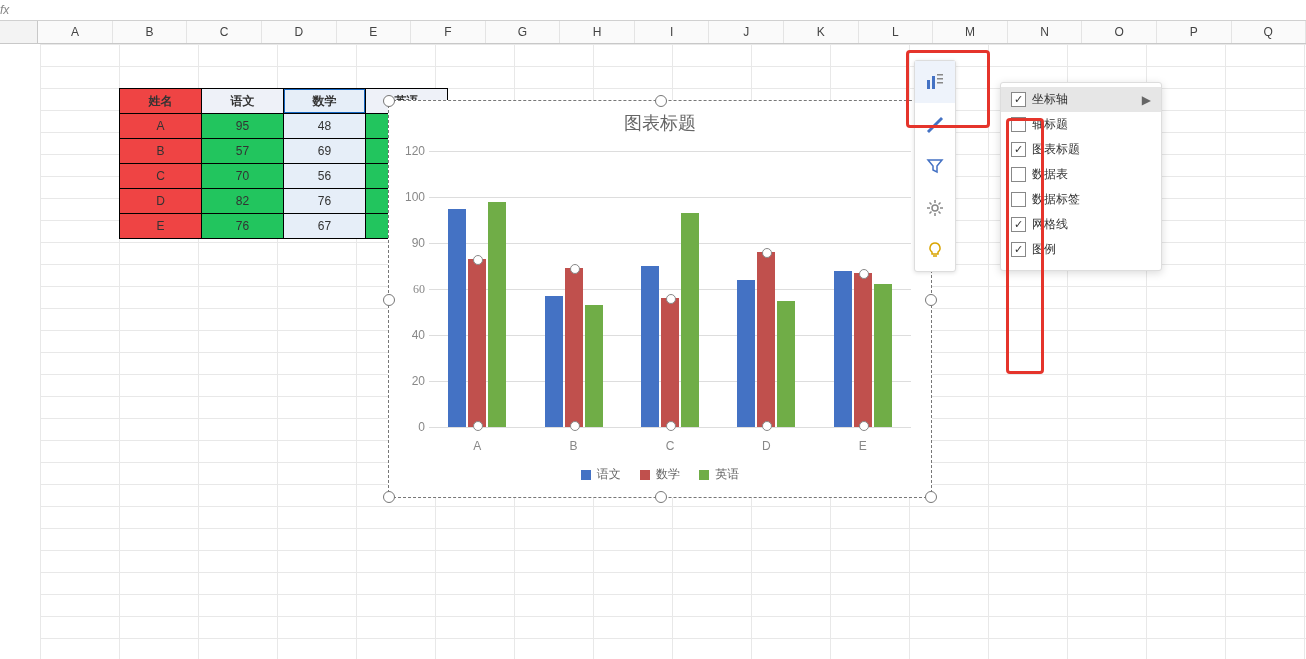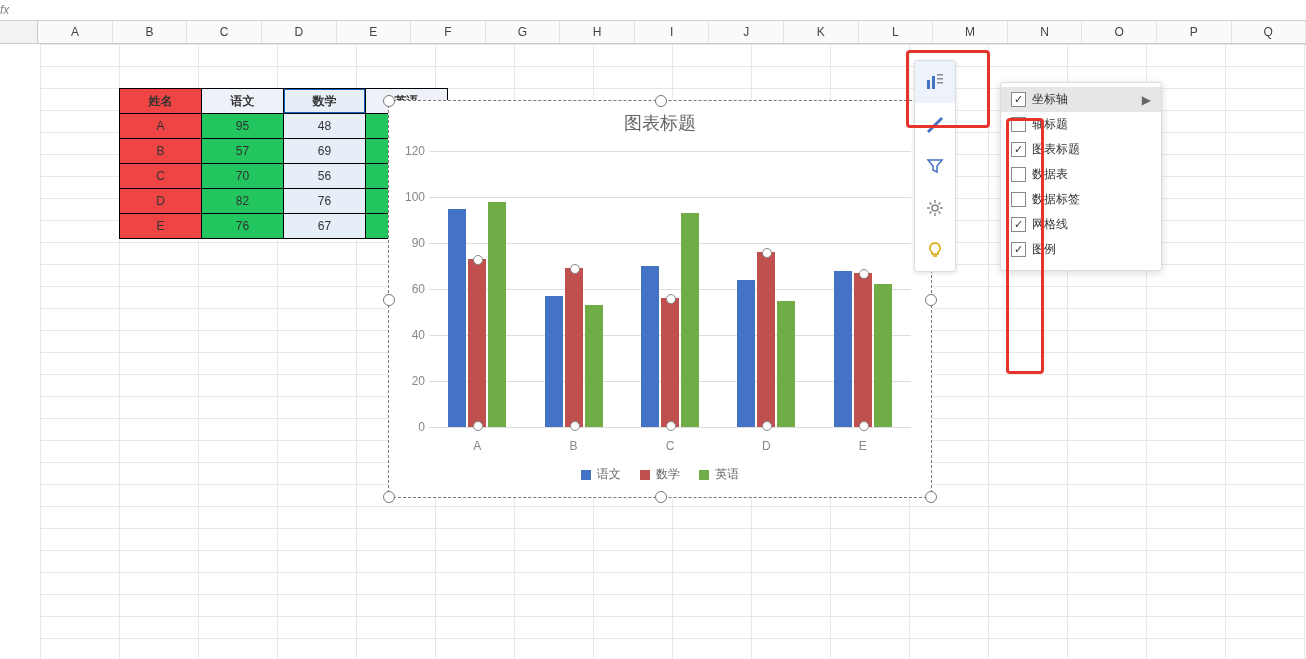--- a/index.html
+++ b/index.html
@@ -143,21 +143,21 @@
         <div class="chartframe">
           <div class="chart-title">图表标题</div>
           <div class="plot">
               <div class="hgrid" style="top: 100%;"></div>
               <div class="ytick" style="top: 100%;">0</div>
               <div class="hgrid" style="top: 83.3333%;"></div>
               <div class="ytick" style="top: 83.3333%;">20</div>
               <div class="hgrid" style="top: 66.6667%;"></div>
               <div class="ytick" style="top: 66.6667%;">40</div>
               <div class="hgrid" style="top: 50%;"></div>
-              <div class="ytick" style="top: 50%;">60</div>
+              <div class="ytick" style="top: 50%; font-family: Liberation Serif, serif;">60</div>
               <div class="hgrid" style="top: 33.3333%;"></div>
               <div class="ytick" style="top: 33.3333%;">90</div>
               <div class="hgrid" style="top: 16.6667%;"></div>
               <div class="ytick" style="top: 16.6667%;">100</div>
               <div class="hgrid" style="top: 0%;"></div>
               <div class="ytick" style="top: 0%;">120</div>
               <div class="bars">
                 <div class="group">
                   <div class="bar s0" style="height: 79.1667%;"></div>
                   <div class="bar s1" style="height: 60.8333%;">

